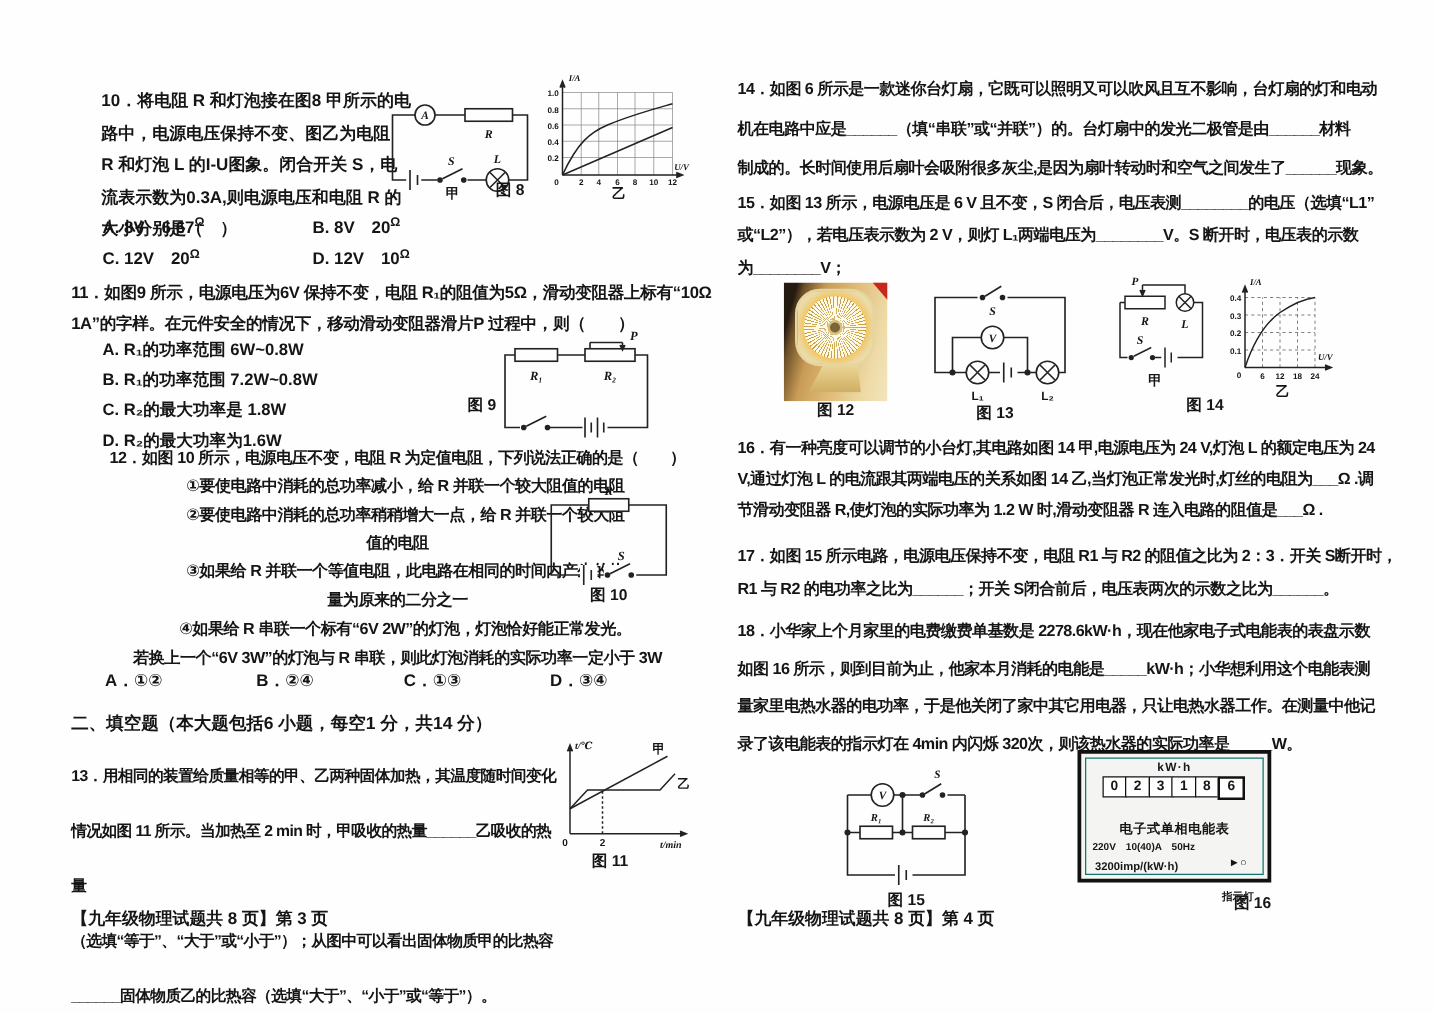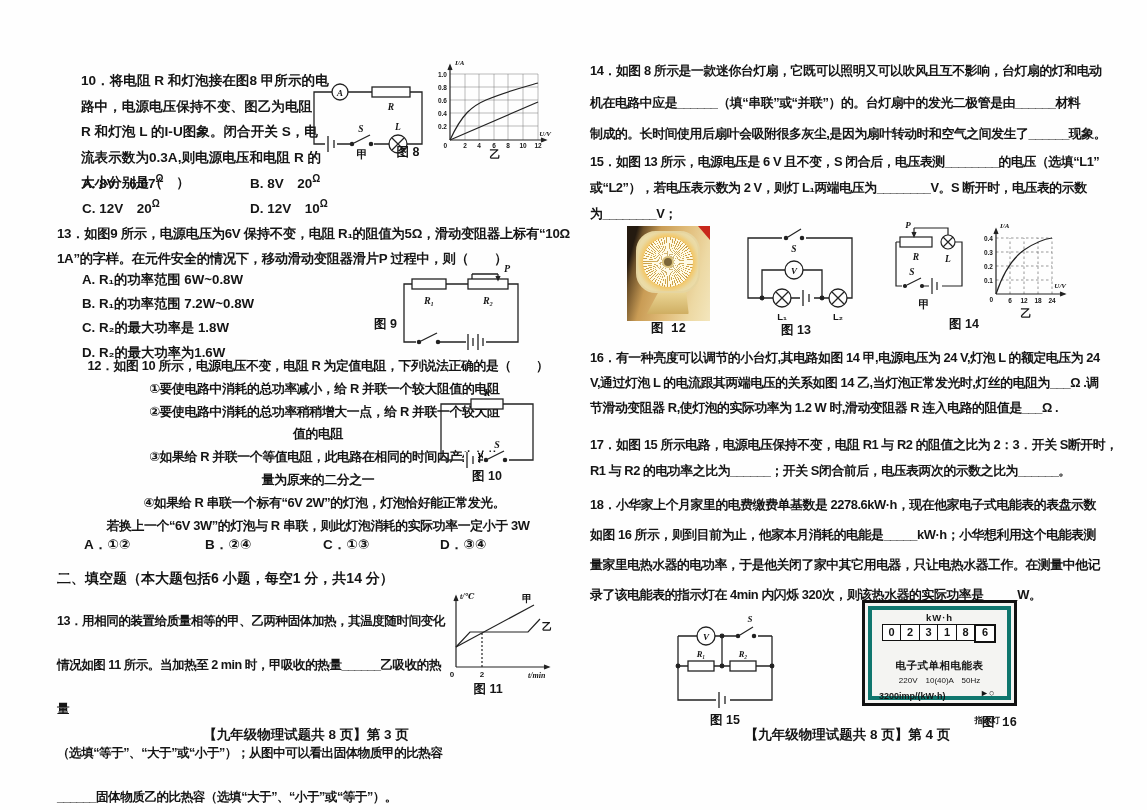--- a/index.html
+++ b/index.html
@@ -8,22 +8,22 @@
     background:#fefefe; color:#151515;
     font-family:"Liberation Sans","DejaVu Sans",sans-serif;
     font-weight:700; overflow:hidden;
   }
   .abs { position:absolute; }
   .qtext { white-space:pre-line; }
   .sup { font-size:10px; vertical-align:super; font-weight:700; }
   svg { position:absolute; overflow:visible; }
   svg text { fill:#151515; font-family:"Liberation Sans","DejaVu Sans",sans-serif; font-weight:700; }
   svg .it { font-style:italic; font-family:"Liberation Serif","DejaVu Serif",serif; }
-  .cap { font-size:12.5px; font-weight:700;font-family:Liberation Mono, monospace; }
-  .footer { text-align:center; font-size:13.5px; }
+  .cap { font-size:12.5px; font-weight:700; }
+  .footer { text-align:left; font-size:13.5px; }
 
   
   #q10-text { left:57px; top:68px; width:280px; font-size:13.6px; line-height:25.6px;margin-left:24px; }
   .q10opt { position:absolute; font-size:13.5px; }
   #q11-text { left:57px; top:221px; width:518px; font-size:13.3px; line-height:25px; letter-spacing:-0.3px; }
   #q11-opts { left:82px; top:268px; font-size:13.3px; line-height:24.2px; }
   #q12-text { left:57px; top:355px; width:522px; font-size:12.9px; line-height:22.8px; letter-spacing:-0.4px;text-align:center; }
   .q12ans { position:absolute; top:536px; font-size:13.5px; }
   #section2 { left:57px; top:570px; font-size:14px; }
   #q13-text { left:57px; top:599px; width:396px; font-size:12.6px; line-height:44px; letter-spacing:-0.5px; }
@@ -51,28 +51,28 @@
   .fan-hub { position:absolute; left:35px; top:30px; width:12px; height:12px; border-radius:50%;
     background:#7a6538; border:2px solid #d8c07a; box-sizing:border-box; }
   .red-corner { position:absolute; right:0; top:0; width:0; height:0;
     border-left:12px solid transparent; border-top:14px solid #c8281c; }
   #fig12-cap { left:627px; top:320px; width:83px; text-align:center; }
 
   
   #fig16 { left:862px; top:600px; width:155px; height:106px; border:3px solid #111;
     box-sizing:border-box; background:#f4f4f2; }
   .meter-inner { position:absolute; left:3px; top:3px; right:3px; bottom:3px;
-    border:4px solid #0f766e; padding:2px 5px; box-sizing:border-box; }
+    border:1px solid #0f766e; padding:2px 5px; box-sizing:border-box; }
   .meter-unit { text-align:center; font-size:9.5px; letter-spacing:1px; }
   .meter-digits { display:flex; justify-content:center; margin-top:1px; }
   .meter-digits span { width:18px; height:15px; border:1.5px solid #111; margin-left:-1.5px;
     text-align:center; font-size:11px; line-height:15px; background:#fff; }
   .meter-digits span.last { border-width:2.5px; height:15px; line-height:13px; }
   .meter-name { text-align:center; font-size:10.5px; margin-top:16px; letter-spacing:0.5px; }
-  .meter-specs { text-align:center; font-size:8px; margin-top:2px; font-weight:400; }
+  .meter-specs { text-align:left; font-size:8px; margin-top:2px; font-weight:700; }
   .meter-bottom { position:relative; margin-top:2px; height:26px; }
   .meter-imp { position:absolute; left:2px; top:3px; font-size:9px; }
   .meter-ind { position:absolute; right:2px; top:0; text-align:center; font-size:9px; line-height:10px; }
   .ind-label { font-size:8.5px; margin-top:17px; }
   #fig16-cap { left:862px; top:714px; width:155px; text-align:right; }
 </style>
 </head>
 <body>
 
 <div id="q10-text" class="abs qtext">10．将电阻 R 和灯泡接在图8 甲所示的电
@@ -129,21 +129,21 @@
   <text x="179" y="92" font-size="6.5" text-anchor="middle">4</text>
   <text x="194" y="92" font-size="6.5" text-anchor="middle">6</text>
   <text x="208" y="92" font-size="6.5" text-anchor="middle">8</text>
   <text x="223" y="92" font-size="6.5" text-anchor="middle">10</text>
   <text x="238" y="92" font-size="6.5" text-anchor="middle">12</text>
   <text class="it" x="155" y="9" font-size="7">I/A</text>
   <text class="it" x="251" y="80" font-size="7" text-anchor="end">U/V</text>
   <text x="195" y="102" font-size="11" text-anchor="middle">乙</text>
 </svg>
 
-<div id="q11-text" class="abs qtext">13．如图9 所示，电源电压为6V 保持不变，电阻 R₁的阻值为5Ω，滑动变阻器上标有“10Ω
+<div id="q11-text" class="abs qtext">11．如图9 所示，电源电压为6V 保持不变，电阻 R₁的阻值为5Ω，滑动变阻器上标有“10Ω
 1A”的字样。在元件安全的情况下，移动滑动变阻器滑片P 过程中，则（　　）</div>
 <div id="q11-opts" class="abs qtext">A. R₁的功率范围 6W~0.8W
 B. R₁的功率范围 7.2W~0.8W
 C. R₂的最大功率是 1.8W
 D. R₂的最大功率为1.6W</div>
 
 <svg style="left:368px;top:262px" width="186" height="96" viewBox="0 0 186 96">
   <g stroke="#222" stroke-width="1.3" fill="none">
     <path d="M36,22 H150 V80 H36 Z"></path>
     <rect x="44" y="17" width="34" height="10" fill="#fefefe"></rect>
@@ -214,21 +214,21 @@
   <text class="it" x="92" y="93" font-size="8">t/min</text>
   <text x="16" y="92" font-size="8" text-anchor="middle">0</text>
   <text x="46" y="92" font-size="8" text-anchor="middle">2</text>
   <text x="86" y="17" font-size="10">甲</text>
   <text x="106" y="45" font-size="10">乙</text>
   <text x="52" y="108" font-size="12.5" text-anchor="middle">图 11</text>
 </svg>
 
 <div id="footer3" class="abs footer">【九年级物理试题共 8 页】第 3 页</div>
 
-<div id="q14-text" class="abs qtext">14．如图 8 所示是一款迷你台灯扇，它既可以照明又可以吹风且互不影响，台灯扇的灯和电动
+<div id="q14-text" class="abs qtext">14．如图 6 所示是一款迷你台灯扇，它既可以照明又可以吹风且互不影响，台灯扇的灯和电动
 机在电路中应是______（填“串联”或“并联”）的。台灯扇中的发光二极管是由______材料
 制成的。长时间使用后扇叶会吸附很多灰尘,是因为扇叶转动时和空气之间发生了______现象。</div>
 <div id="q15-text" class="abs qtext">15．如图 13 所示，电源电压是 6 V 且不变，S 闭合后，电压表测________的电压（选填“L1”
 或“L2”），若电压表示数为 2 V，则灯 L₁两端电压为________V。S 断开时，电压表的示数
 为________V；</div>
 
 <div id="fig12" class="abs">
   <div class="photo-bg"></div>
   <div class="fan-stand"></div>
   <div class="fan-body"></div>

